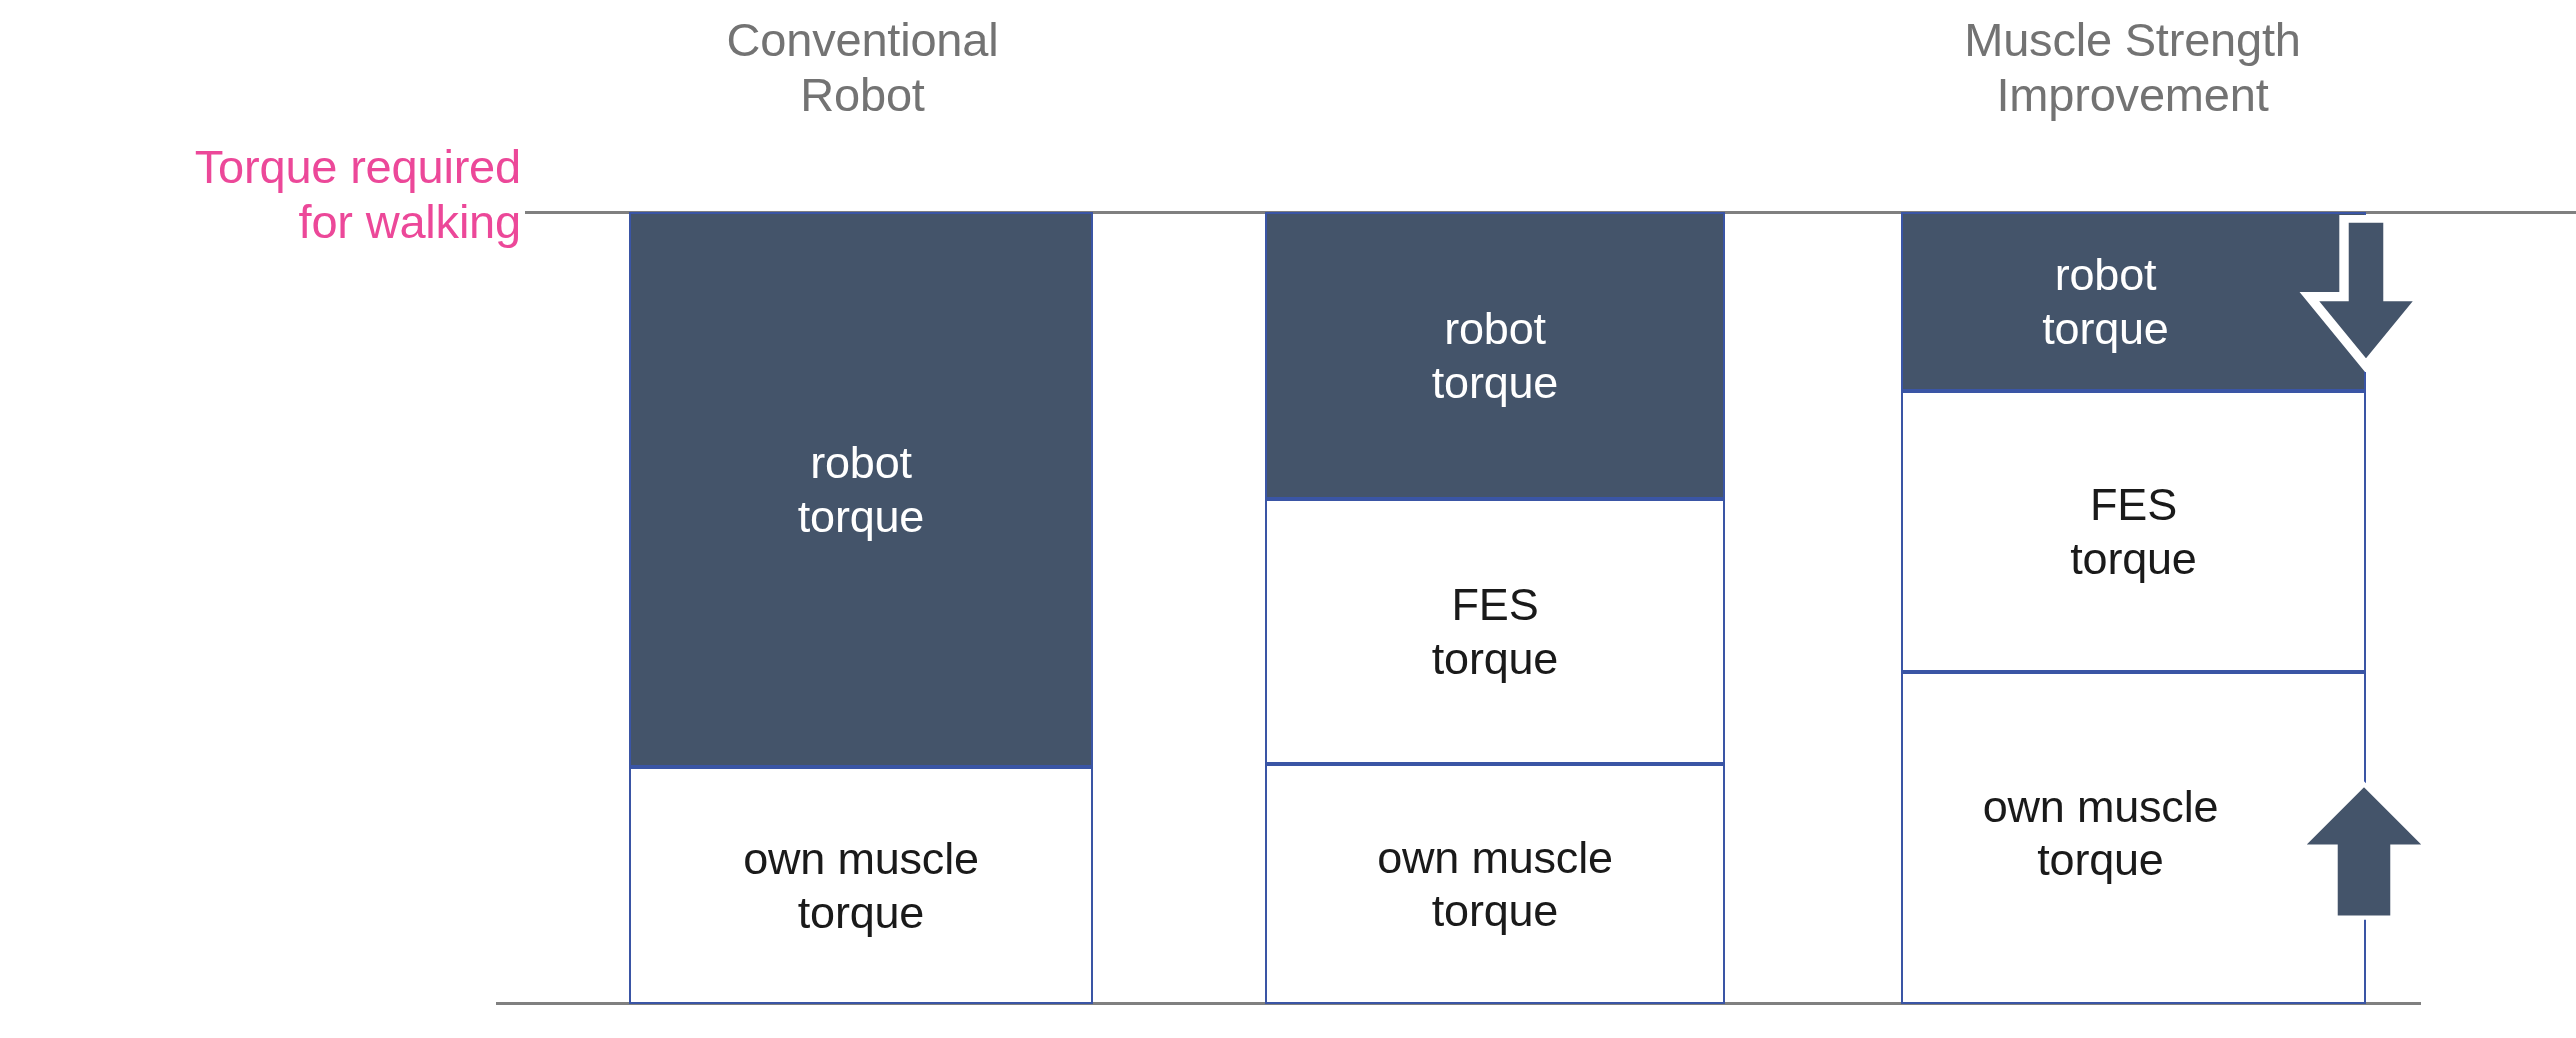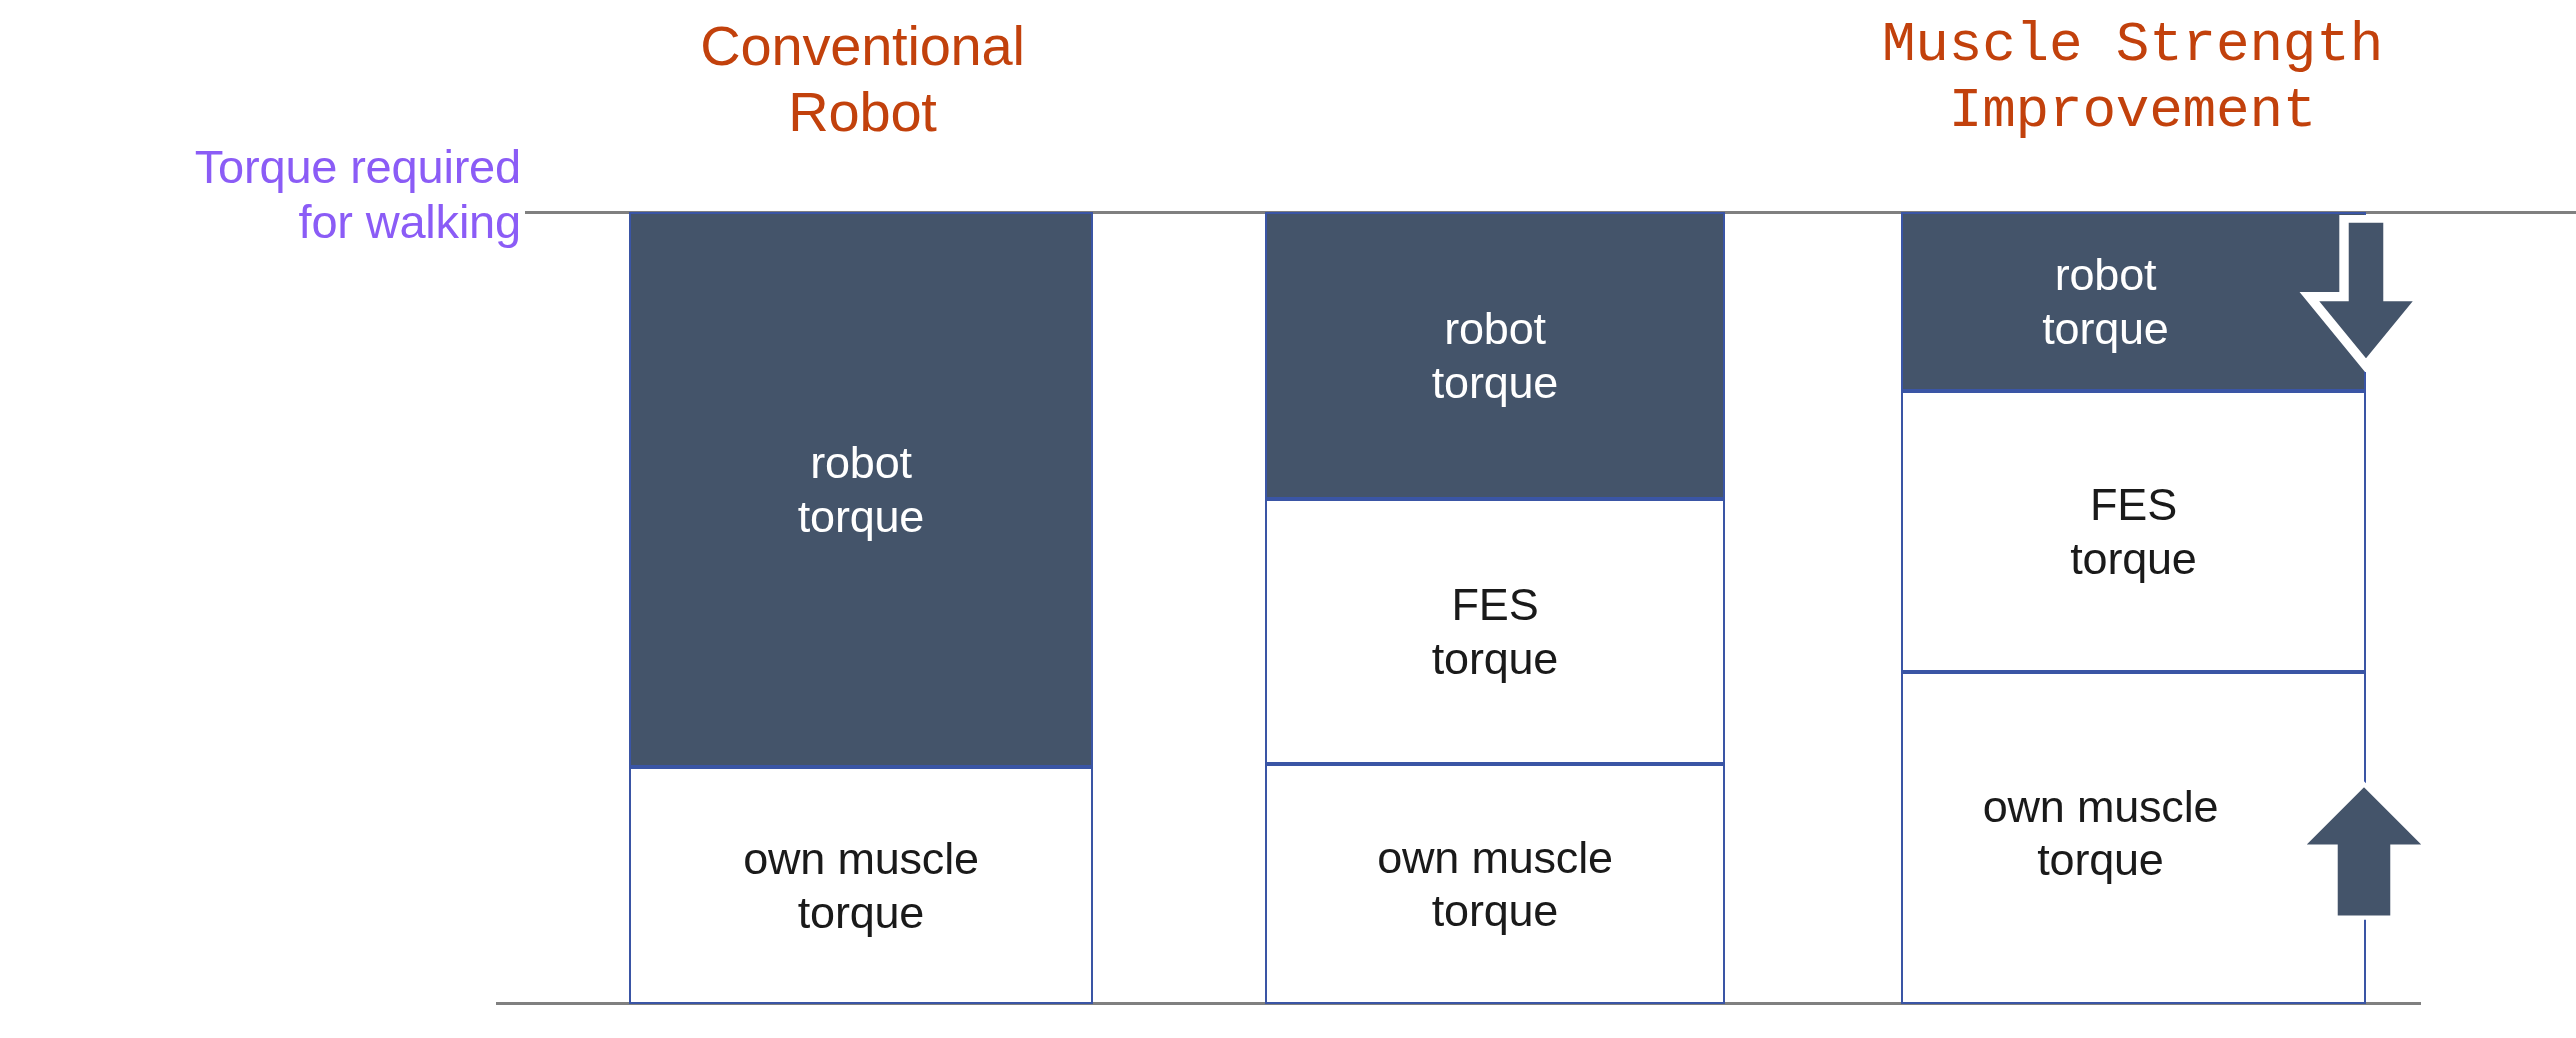--- a/index.html
+++ b/index.html
@@ -39,38 +39,38 @@
 
   
   #axis-caption {
     position: absolute;
     left: 0px;
     top: 140px;
     width: 521px;
     text-align: right;
     font-size: 47px;
     line-height: 1.16;
-    color: #8b5cf6;
+    color: #ec4899;
     letter-spacing: -0.2px;
     white-space: pre-line;
   }
 
   
   .col-header {
     position: absolute;
     text-align: center;
-    font-size: 56px;
+    font-size: 47px;
     line-height: 1.17;
-    color: #c2410c;
+    color: #737373;
     letter-spacing: -0.2px;
     white-space: pre-line;
   }
   #header-0 { left: 575px;  top: 13.3px;  width: 575px; }
   #header-1 { left: 1223px; top: 80px;  width: 542px; }
-  #header-2 { left: 1841px; top: 13.3px;  width: 583px; font-family: Liberation Mono, monospace; }
+  #header-2 { left: 1841px; top: 13.3px;  width: 583px; }
 
   
   .bar {
     position: absolute;
   }
   #bar-0 { left: 629px;  top: 212px; width: 464px; height: 791px; }
   #bar-1 { left: 1265px; top: 212px; width: 460px; height: 791px; }
   #bar-2 { left: 1901px; top: 212px; width: 465px; height: 791px; }
 
   .segment {

